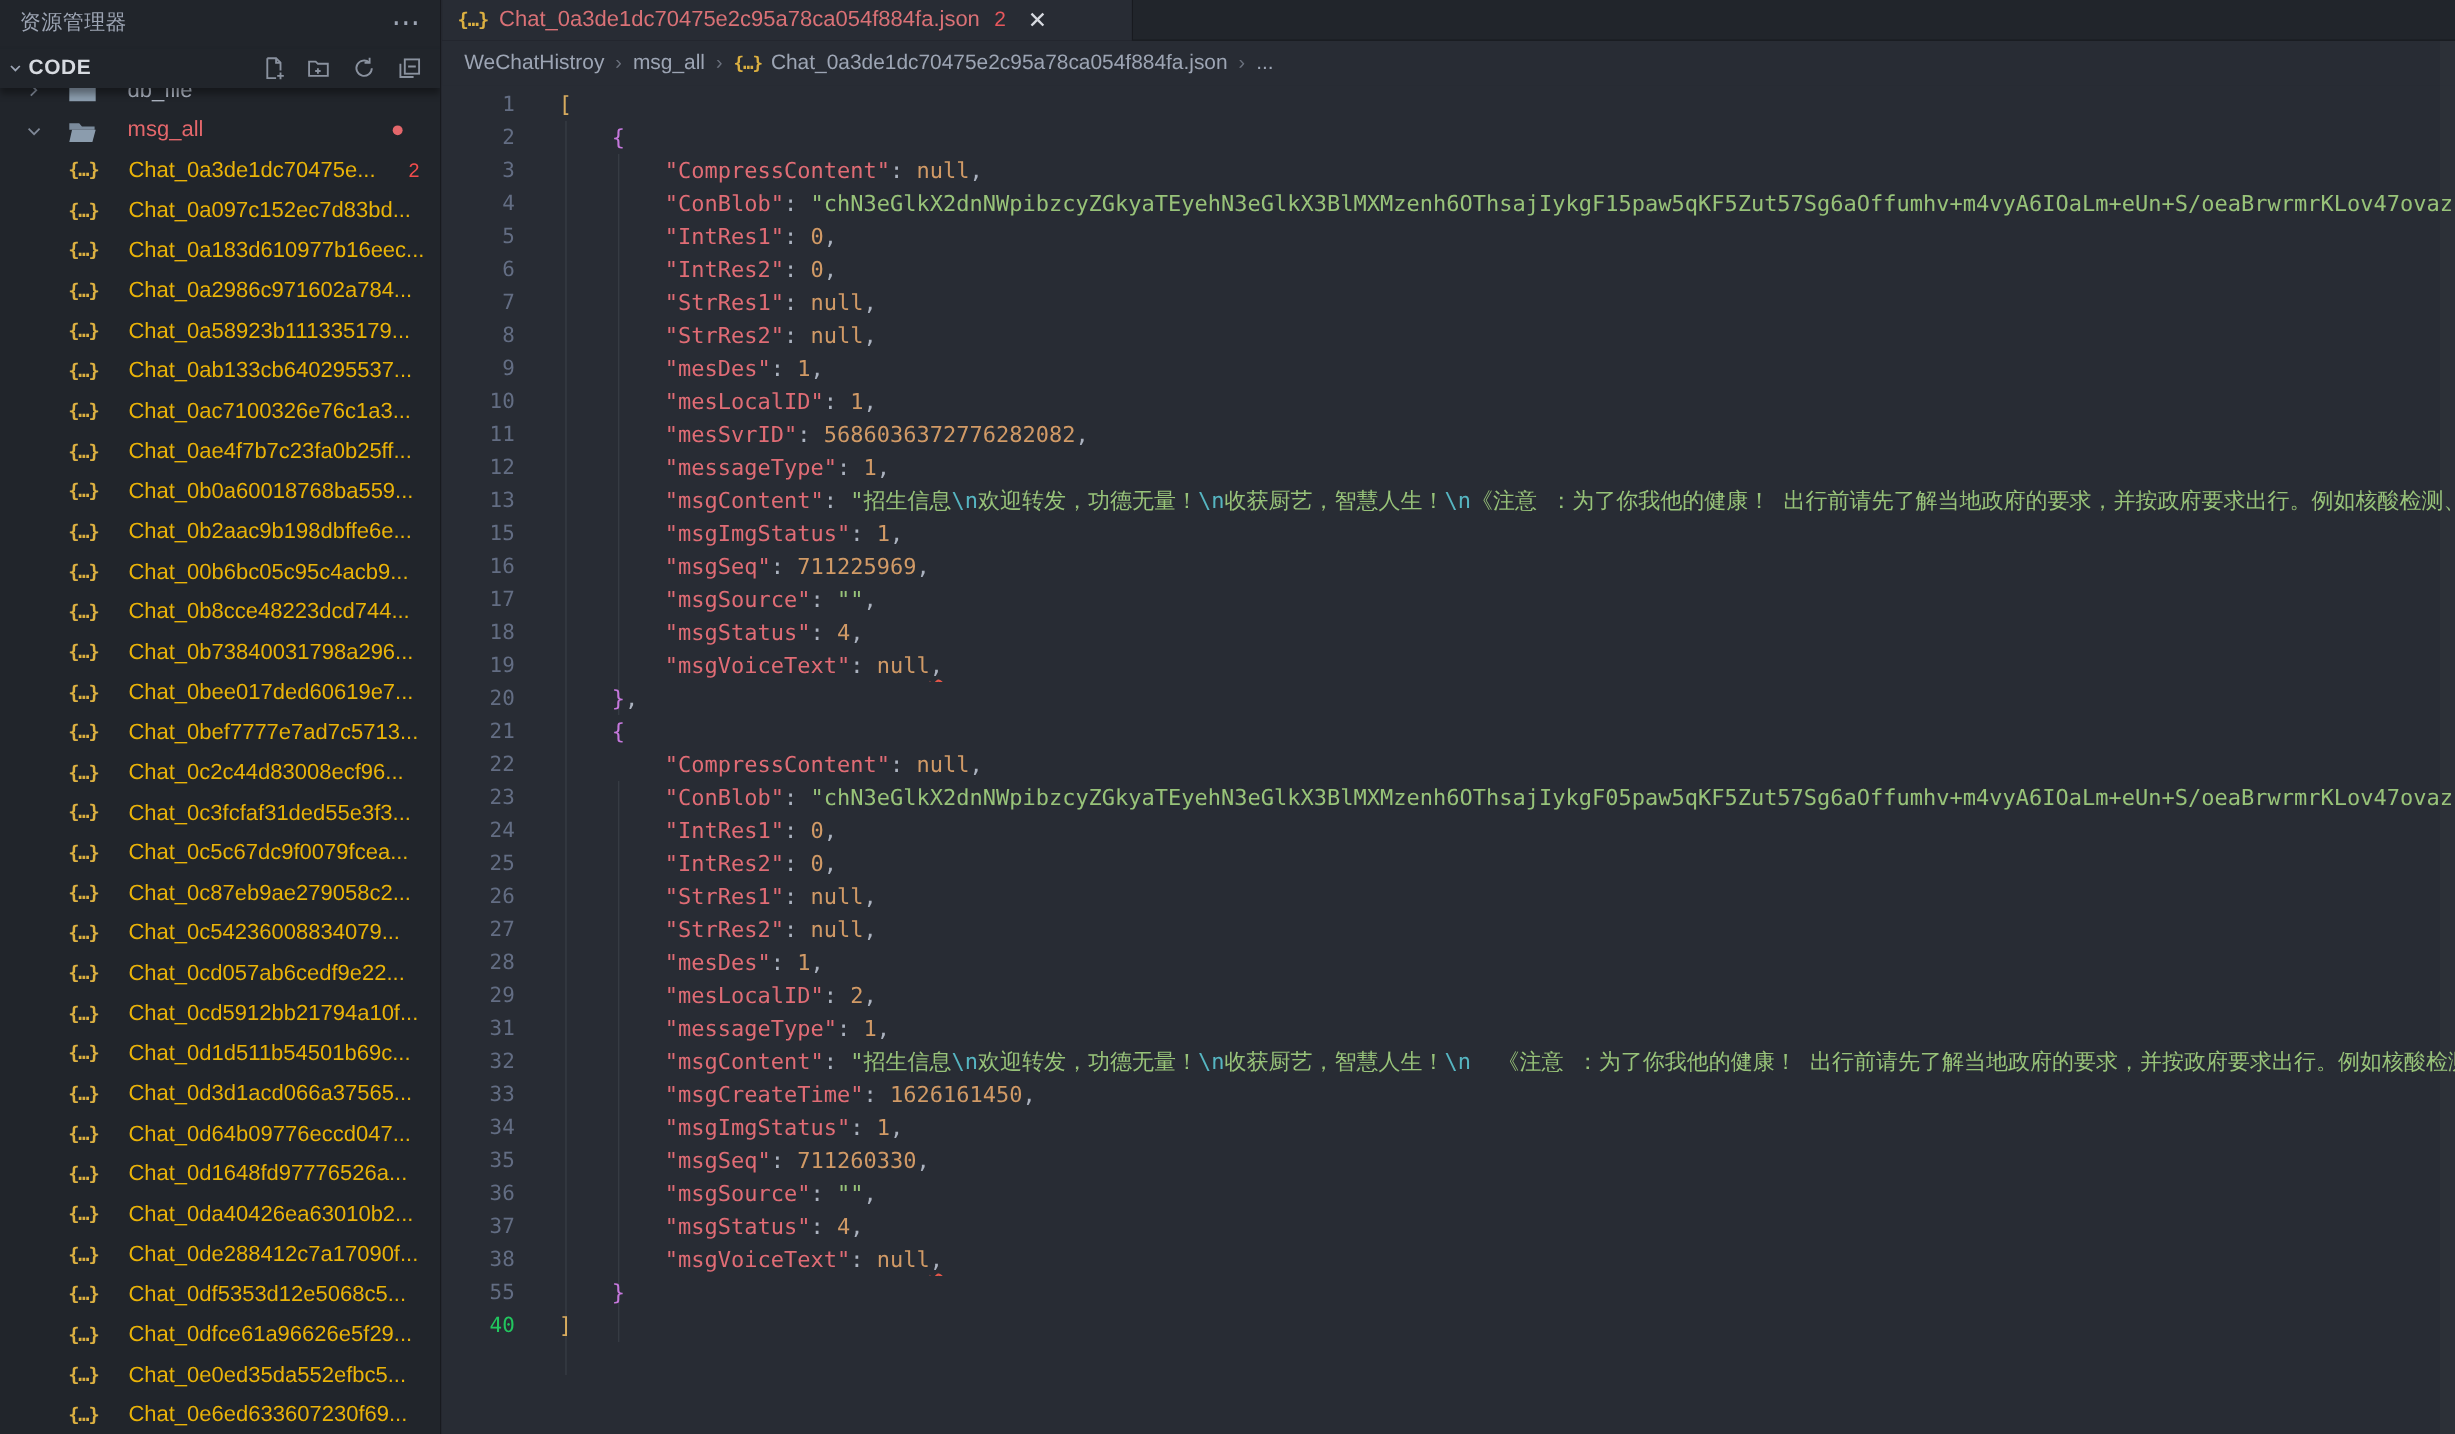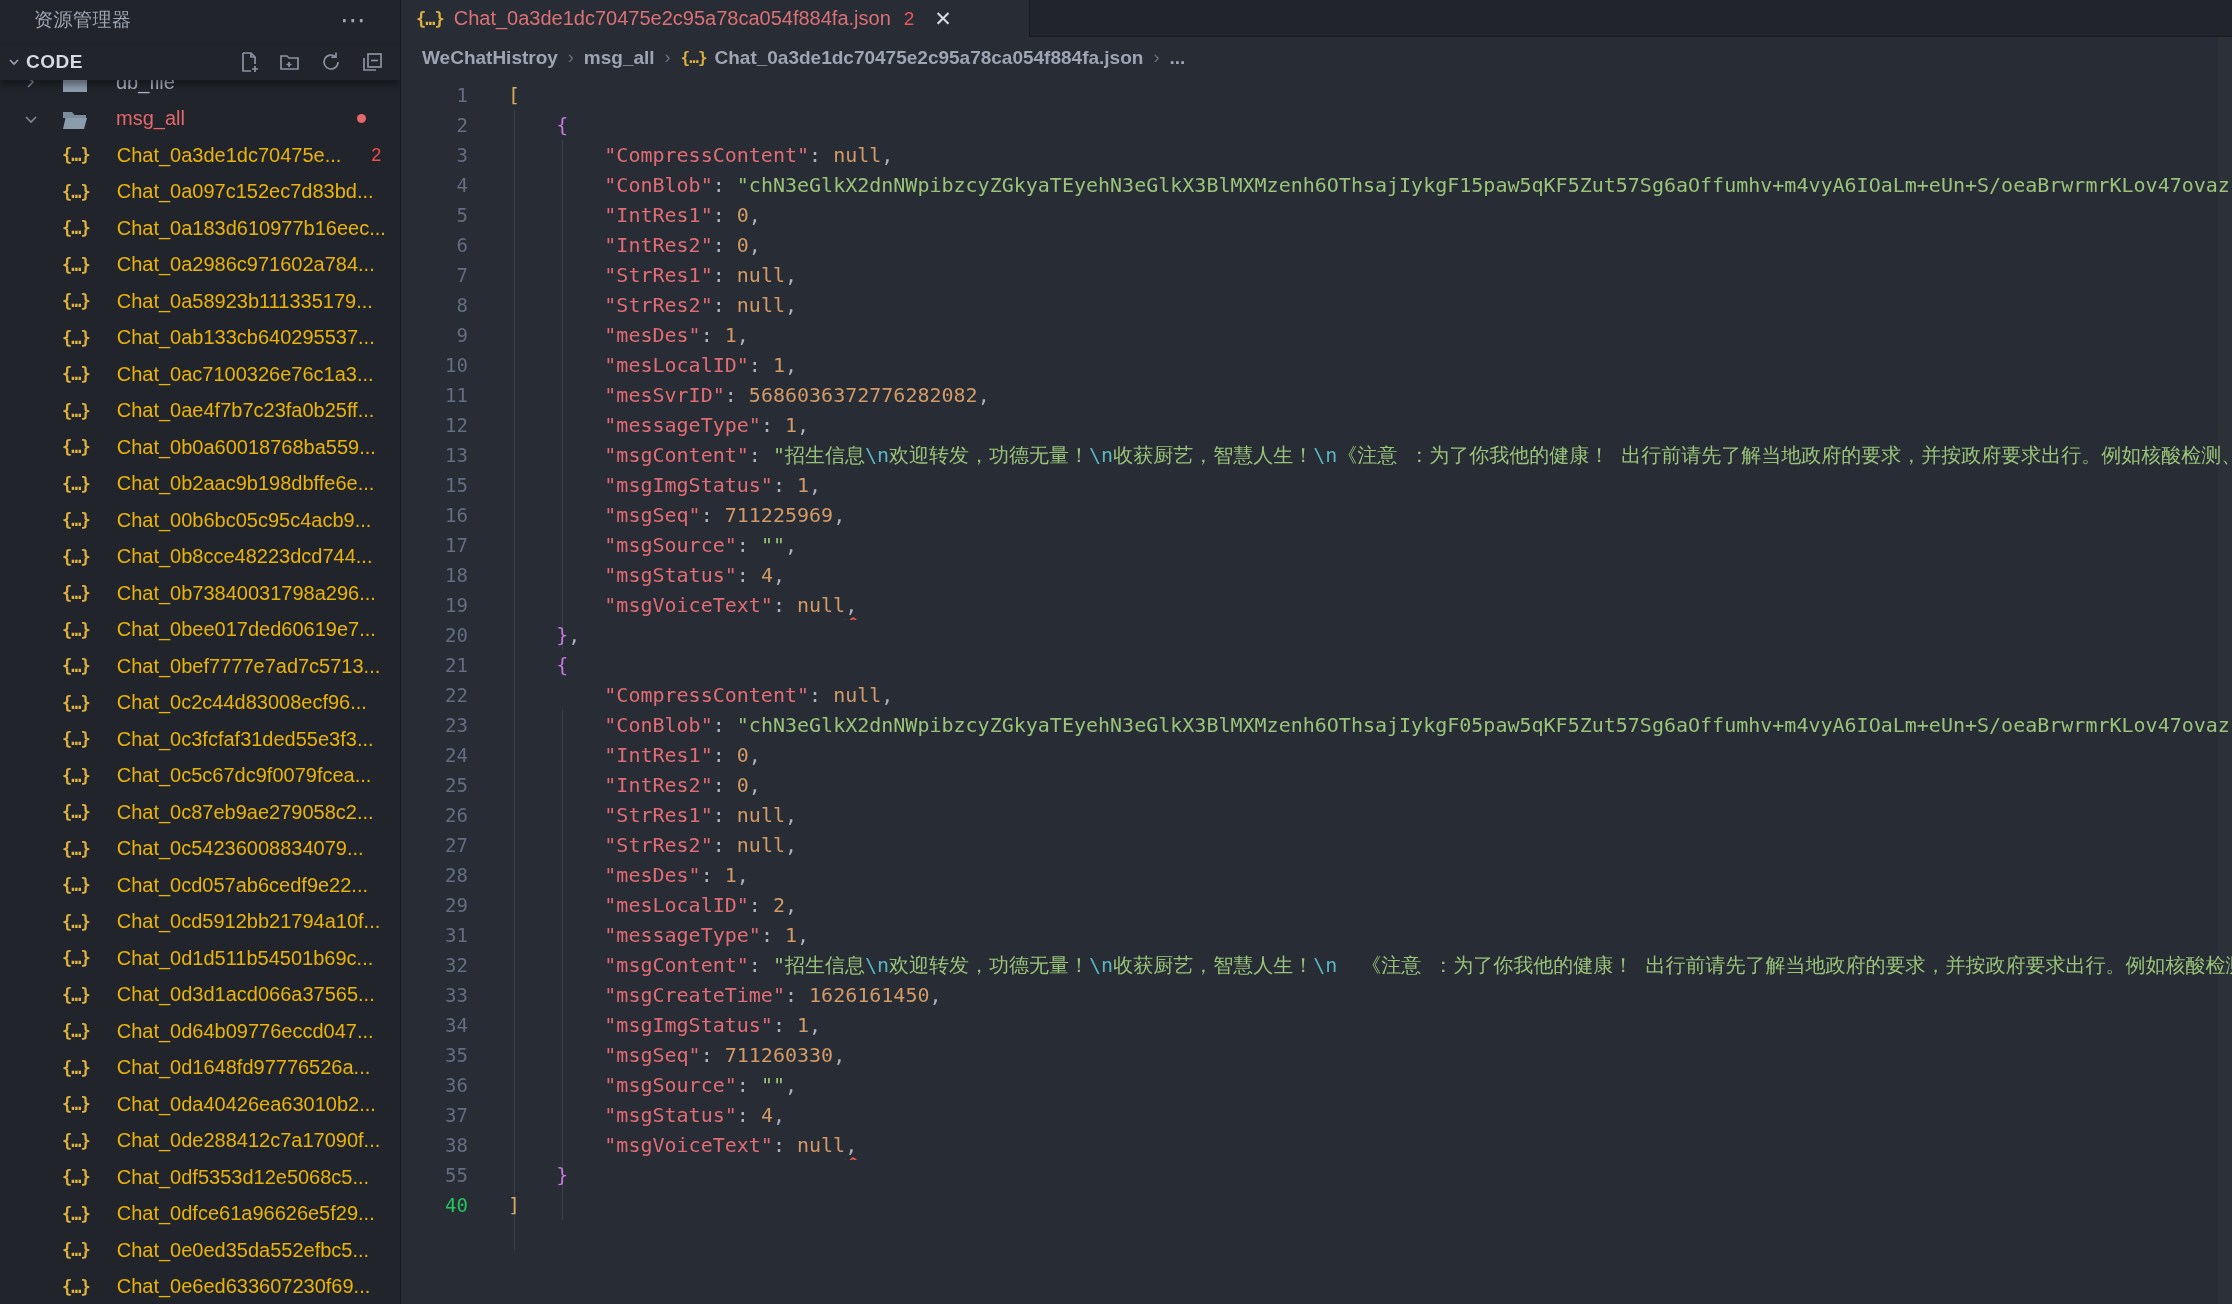--- a/index.html
+++ b/index.html
@@ -4,21 +4,21 @@
 <style>
   * { margin:0; padding:0; box-sizing:border-box; }
   html,body { width:2232px; height:1304px; overflow:hidden; background:#282c34;
               font-family:"Liberation Sans","DejaVu Sans",sans-serif; }
   .app { position:relative; width:2232px; height:1304px; }
 
   
   .sidebar { position:absolute; left:0; top:0; width:401px; height:1304px;
              background:#21252b; border-right:1px solid #181a1f; overflow:hidden; }
   .explorer-header { position:absolute; left:0; top:0; width:100%; height:40px;
-                     display:flex; align-items:center; padding:0 34px;gap:32px; }
+                     display:flex; align-items:center; padding:0 18px;gap:32px; }
   .explorer-title { color:#9da5b4; font-size:19px; letter-spacing:.5px; }
   .explorer-more { margin-left:auto; color:#9da5b4; font-size:26px; line-height:10px; cursor:pointer; }
   .section-header { position:absolute; left:0; top:44px; width:100%; height:36px;
                     display:flex; align-items:center; padding:0 10px 0 6px; z-index:5;
                     background:#21252b; box-shadow:0 5px 6px rgba(0,0,0,.35);justify-content:flex-end; }
   .section-chevron { width:16px; height:16px; margin-right:4px; }
   .section-label { color:#d7dae0; font-size:19px; font-weight:bold; letter-spacing:.5px; }
   .section-actions { margin-left:auto; display:flex; gap:17px; align-items:center; padding-right:6px; }
   .sec-icon { width:24px; height:24px; opacity:.85; cursor:pointer; }
 
@@ -44,21 +44,21 @@
   .tab { position:relative; z-index:1; display:inline-flex; align-items:center; height:37px;
          width:628px; background:#282c34; padding:0 16px 0 14px;
          border-right:1px solid #181a1f; cursor:pointer; }
   .tab .json-ico { margin-right:10px; }
   .tab-label { font-size:20px; color:#da7176; overflow:hidden; text-overflow:clip; white-space:nowrap; }
   .tab-badge { font-size:19px; color:#e8575c; margin-left:13px; }
   .tab-close { margin-left:20px; color:#d7dae0; font-size:21px; cursor:pointer; }
 
   .breadcrumb { height:41px; display:flex; align-items:center; padding-left:20px;
                 background:#282c34; color:#9da5b4; font-size:19px; }
-  .crumb { cursor:pointer;font-weight:bold; }
+  .crumb { cursor:pointer; }
   .crumb-sep { margin:0 10px; color:#6b717d; font-size:18px; }
   .breadcrumb .json-ico { margin-right:8px; font-size:16px; }
 
   .code { position:absolute; left:0; right:0; top:78px; bottom:0; overflow:hidden;
           font-family:"DejaVu Sans Mono",monospace; }
   .code-line { display:flex; height:30px; line-height:30px; }
   .ln { flex:none; width:66px; text-align:right; color:#636d83; font-size:19px; user-select:none; }
   .ln.active { color:#22c55e; }
   .lc { flex:1; padding-left:40px; white-space:pre; font-size:20px; overflow:hidden; }
   .tk-b1  { color:#d7ab5e; }

